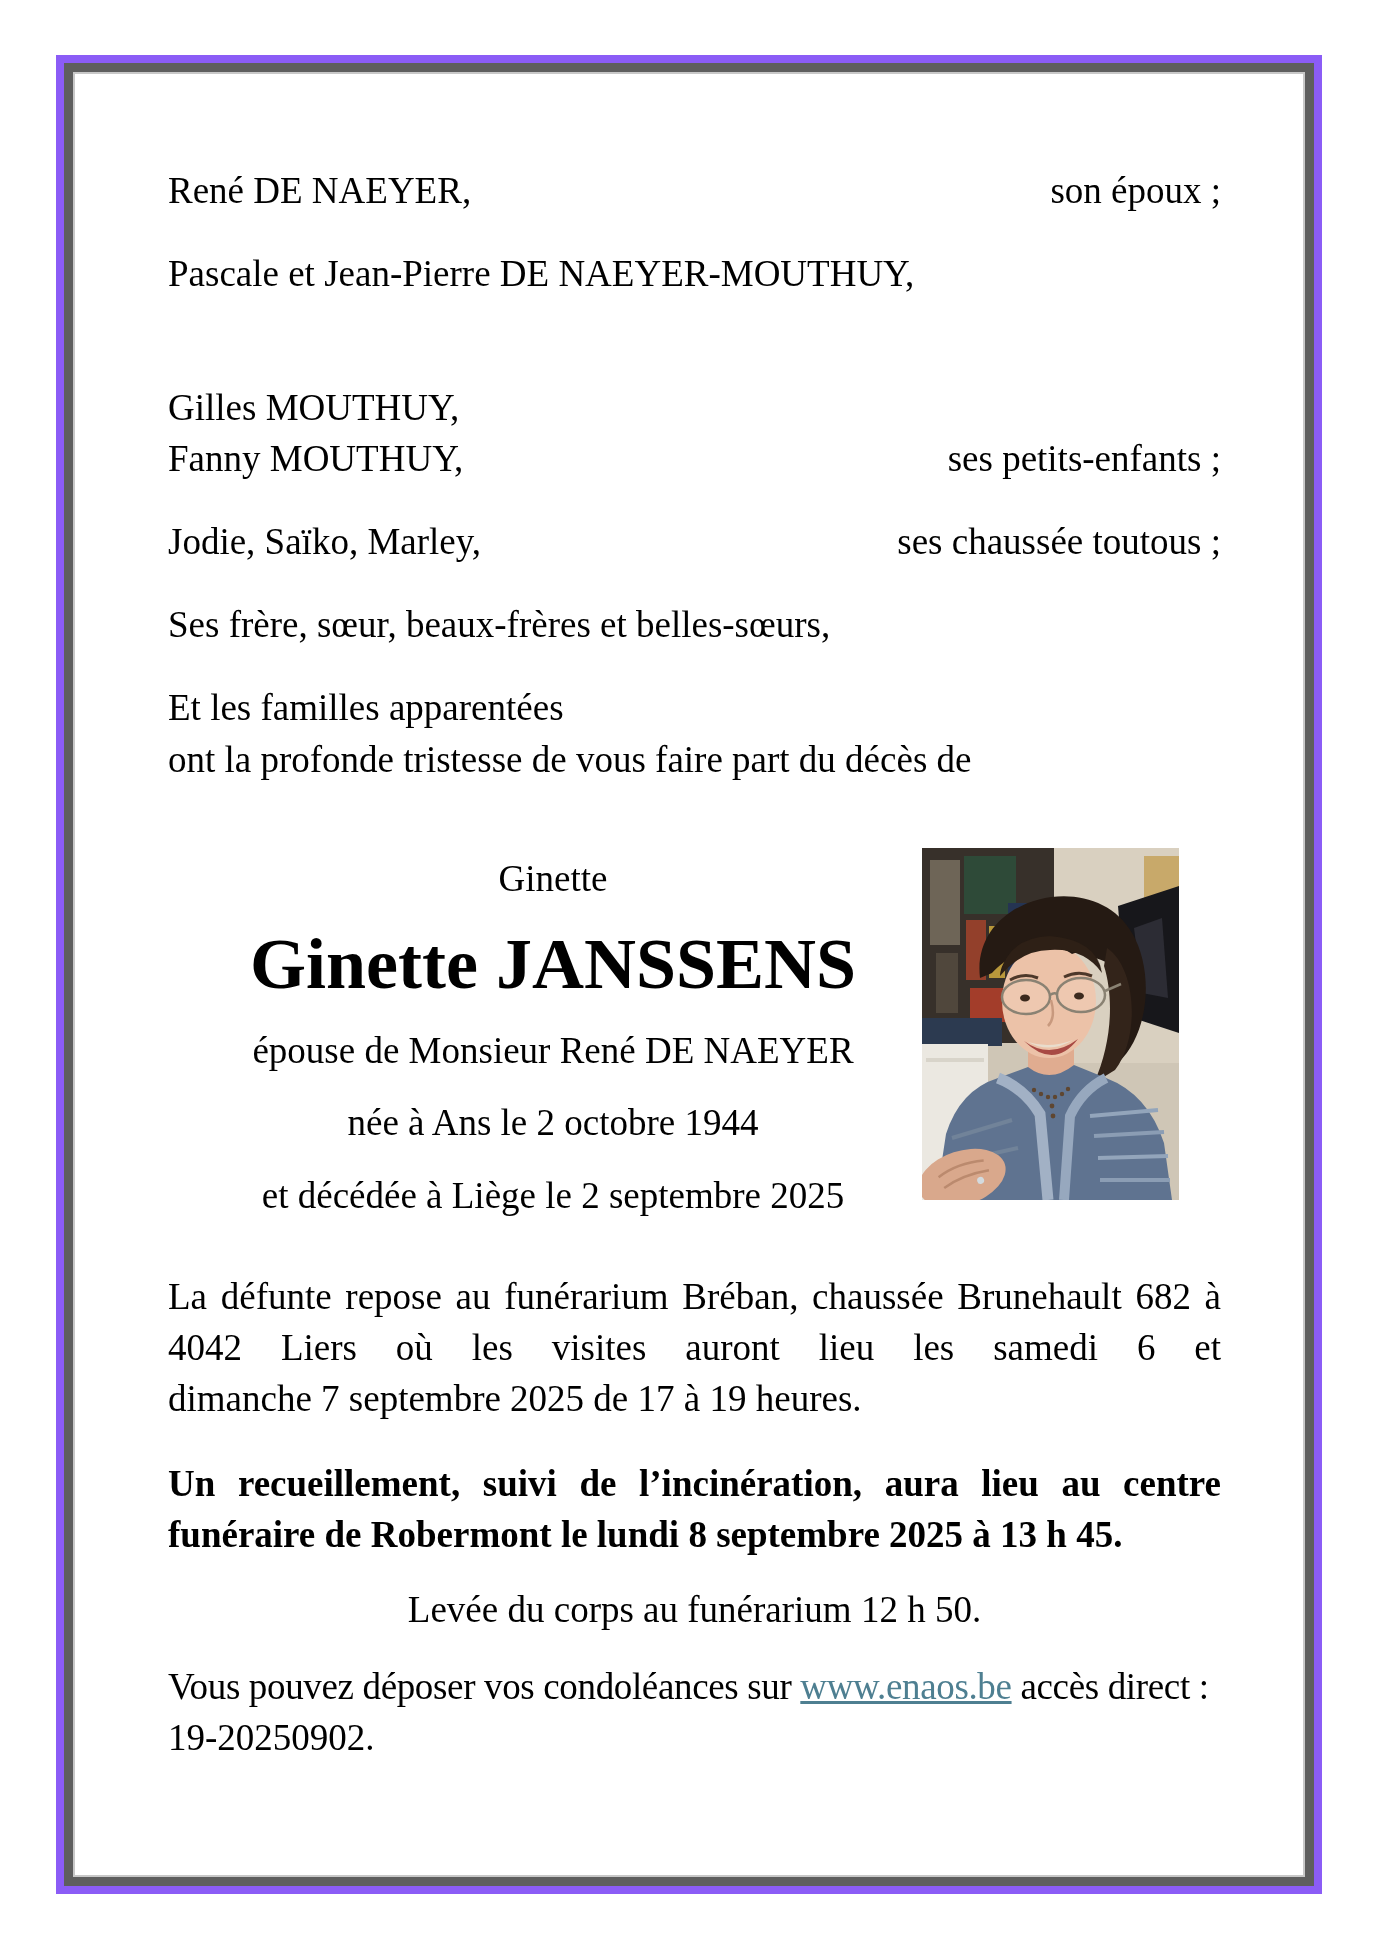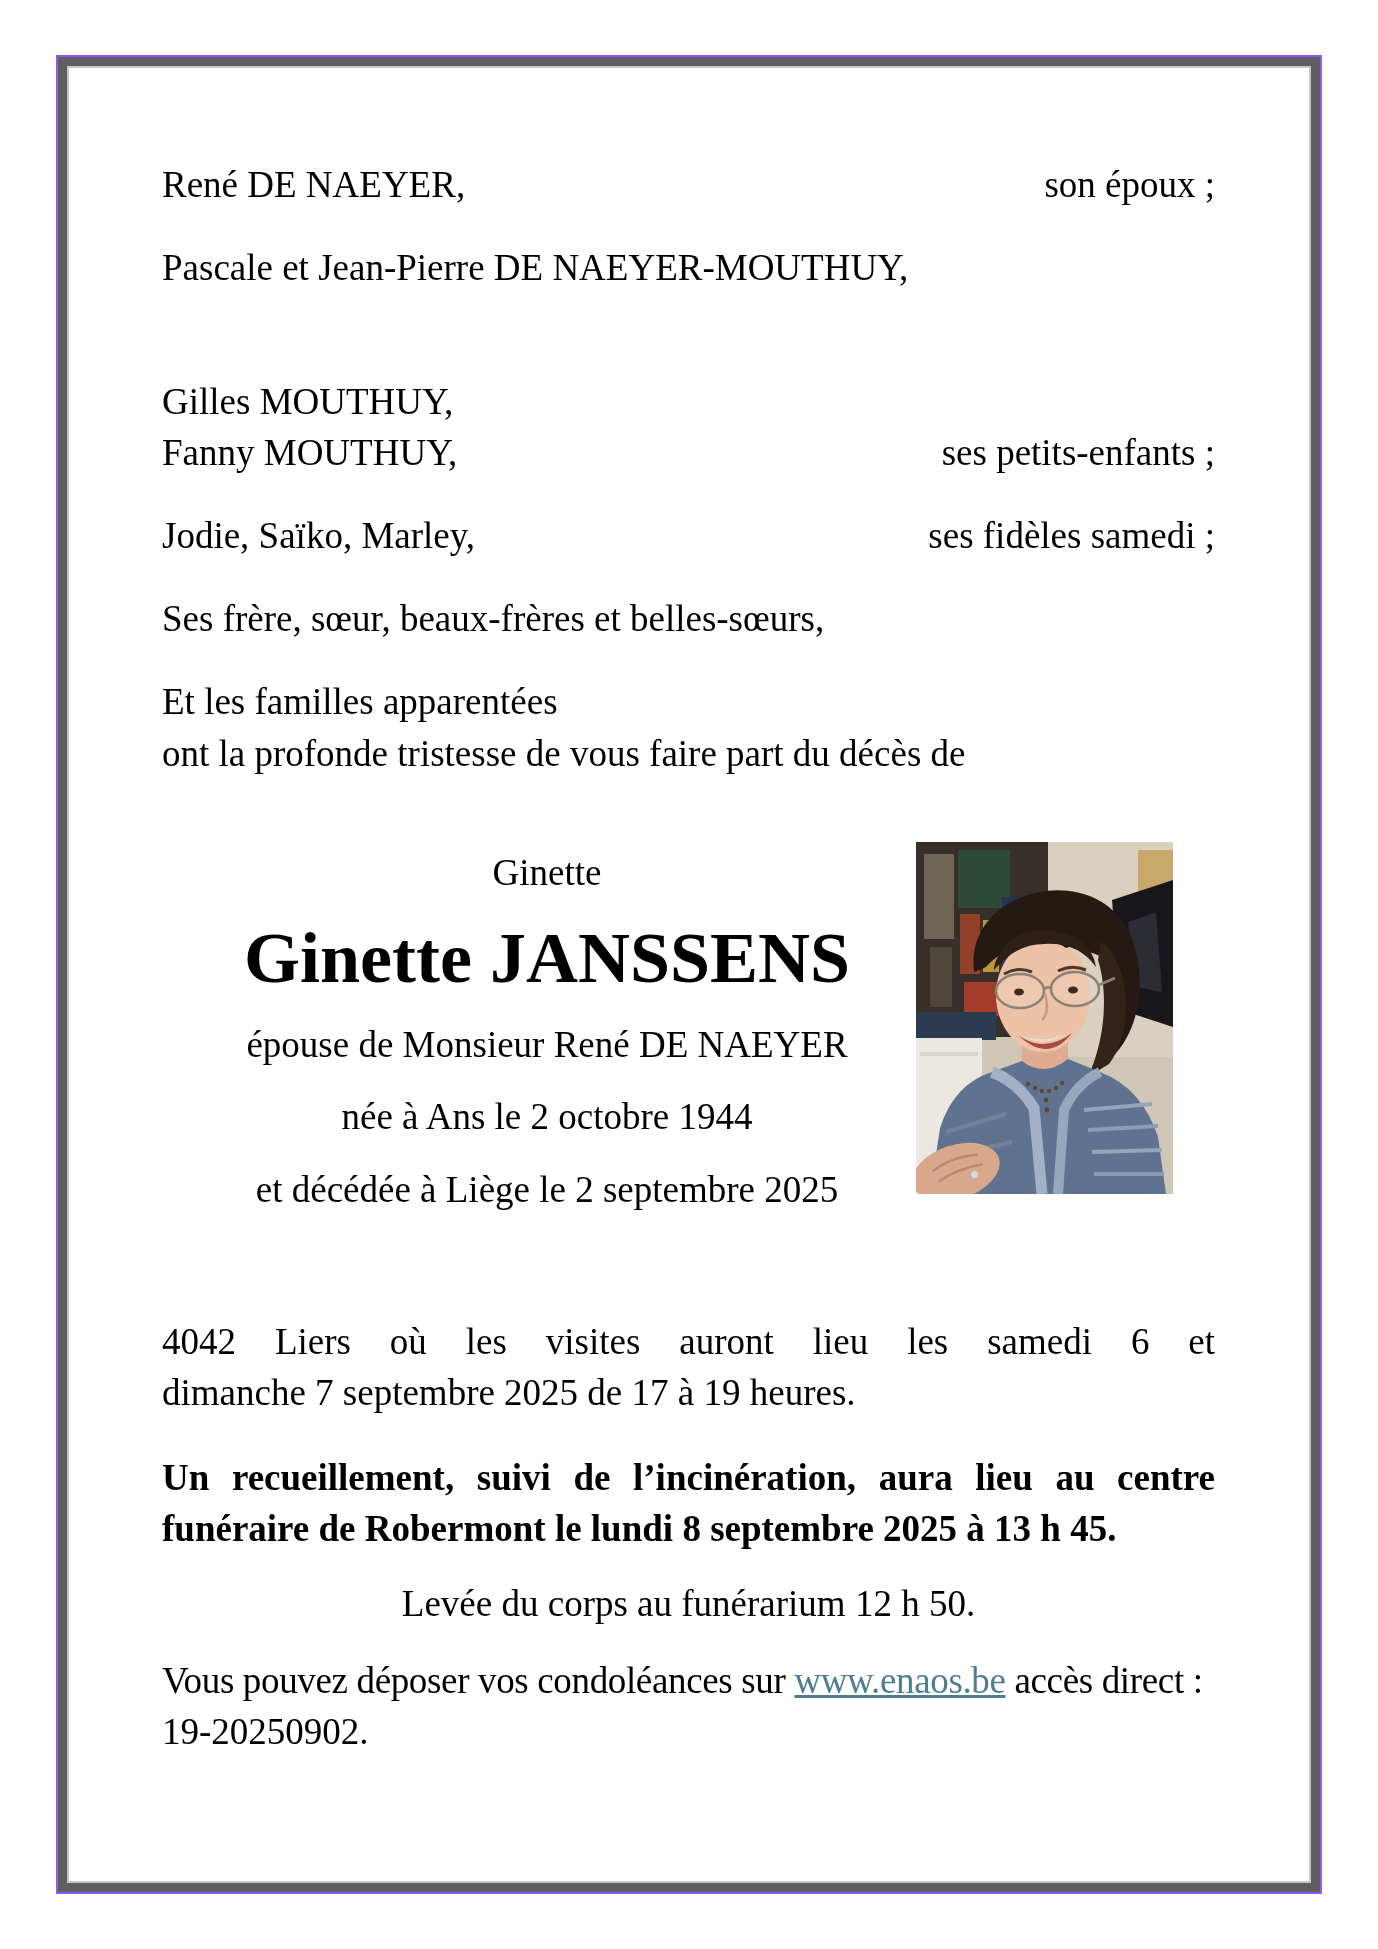--- a/index.html
+++ b/index.html
@@ -2,21 +2,21 @@
 <html style="--link-color: #4e7f91;"><head>
 <meta charset="utf-8">
 <style>
   html,body{margin:0;padding:0;}
   body{
     width:1378px;height:1949px;position:relative;background:#ffffff;
     font-family:"Liberation Serif","DejaVu Serif",serif;color:#000;
   }
   .page-frame{
     position:absolute;left:56px;top:55px;width:1266px;height:1839px;
-    box-sizing:border-box;border:2px solid #8b5cf6;
+    box-sizing:border-box;border:8px solid #8b5cf6;
   }
   .frame-mid{
     width:100%;height:100%;box-sizing:border-box;border:9px solid #5e5e5e;
   }
   .frame-inner{
     width:100%;height:100%;box-sizing:border-box;border:2px solid #c8c8c8;
     background:#ffffff;position:relative;overflow:hidden;
   }
   .row{
     position:absolute;left:93px;width:1053px;height:51px;line-height:51px;
@@ -67,21 +67,21 @@
       <div class="row" style="top:308px">
         <span>Gilles MOUTHUY,</span>
       </div>
       <div class="row split" style="top:359px">
         <span>Fanny MOUTHUY,</span>
         <span>ses petits-enfants ;</span>
       </div>
 
       <div class="row split" style="top:442px">
         <span>Jodie, Saïko, Marley,</span>
-        <span>ses fidèles samedi ;</span>
+        <span>ses chaussée toutous ;</span>
       </div>
 
       <div class="row" style="top:525px">
         <span>Ses frère, sœur, beaux-frères et belles-sœurs,</span>
       </div>
 
       <div class="row" style="top:608px">
         <span>Et les familles apparentées</span>
       </div>
 
@@ -169,20 +169,21 @@
 
           <g transform="rotate(-18 40 330)">
             <ellipse cx="40" cy="330" rx="45" ry="27" fill="#d9a88c"></ellipse>
             <path d="M 18 322 Q 40 314 66 320" stroke="#bb8a6e" stroke-width="2.5" fill="none"></path>
             <path d="M 20 334 Q 42 327 68 331" stroke="#bb8a6e" stroke-width="2.5" fill="none"></path>
             <circle cx="57" cy="338" r="3.5" fill="#d3dade"></circle>
           </g>
         </svg>
       </div>
 
+      <div class="pline" style="top:1197px">La défunte repose au funérarium Bréban, chaussée Brunehault 682 à</div>
       <div class="pline" style="top:1248px">4042 Liers où les visites auront lieu les samedi 6 et</div>
       <div class="pline last" style="top:1299px">dimanche 7 septembre 2025 de 17 à 19 heures.</div>
 
       <div class="pline bold" style="top:1384px">Un recueillement, suivi de l’incinération, aura lieu au centre</div>
       <div class="pline bold last" style="top:1435px">funéraire de Robermont le lundi 8 septembre 2025 à 13 h 45.</div>
 
       <div class="pline center" style="top:1510px">Levée du corps au funérarium 12 h 50.</div>
 
       <div class="cond1" style="top:1587px">
         <span>Vous pouvez déposer vos condoléances sur </span><a class="enaos-link" href="#">www.enaos.be</a><span> accès direct :</span>

